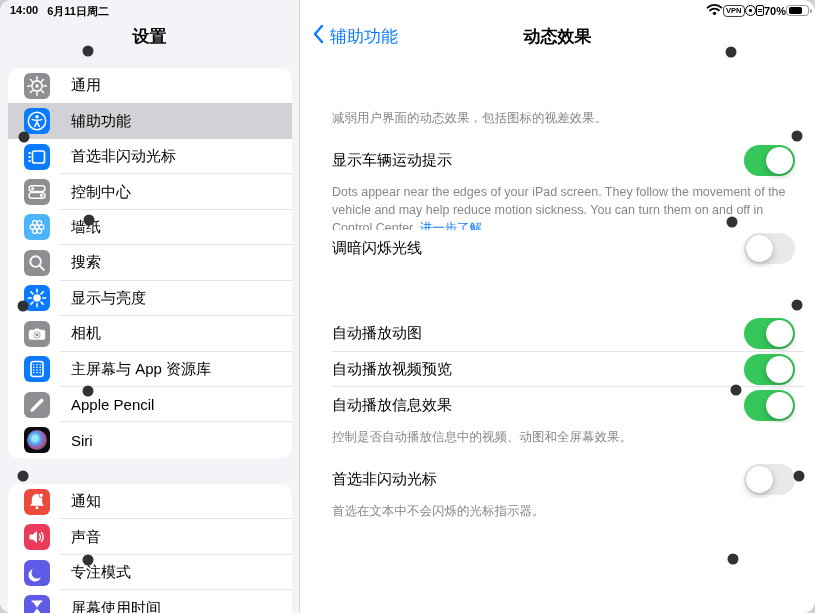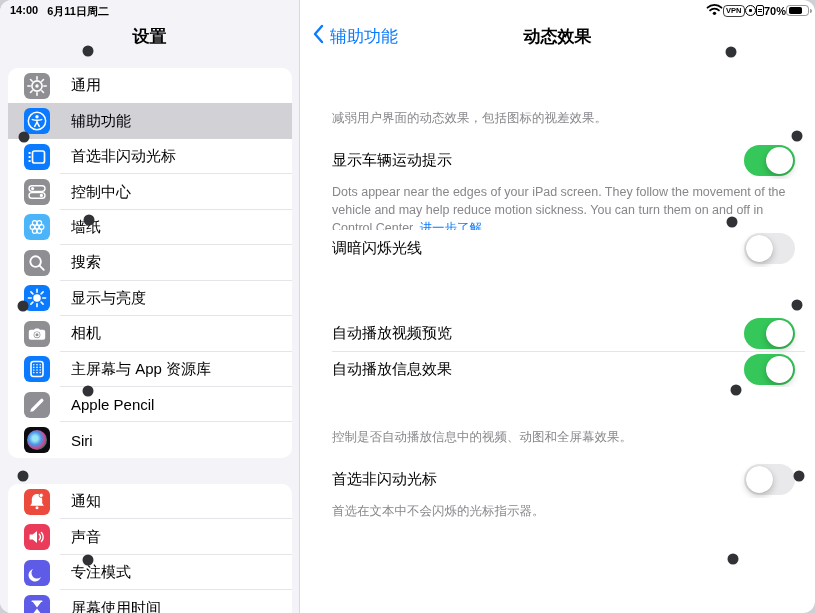--- a/index.html
+++ b/index.html
@@ -363,20 +363,27 @@
     <div class="main-row">
       <span class="row-label">调暗闪烁光线</span>
       <span class="toggle" data-state="off">
           <span class="knob"></span>
         </span>
     </div>
   </div>
 
   <div class="card main-card multi" style="top:316px;">
     <div class="main-row">
+      <span class="row-label">自动播放动图</span>
+      <span class="toggle" data-state="on">
+          <span class="knob"></span>
+        </span>
+      <span class="sep"></span>
+    </div>
+    <div class="main-row">
       <span class="row-label">自动播放视频预览</span>
       <span class="toggle" data-state="on">
           <span class="knob"></span>
         </span>
       <span class="sep"></span>
     </div>
     <div class="main-row">
       <span class="row-label">自动播放信息效果</span>
       <span class="toggle" data-state="on">
           <span class="knob"></span>

